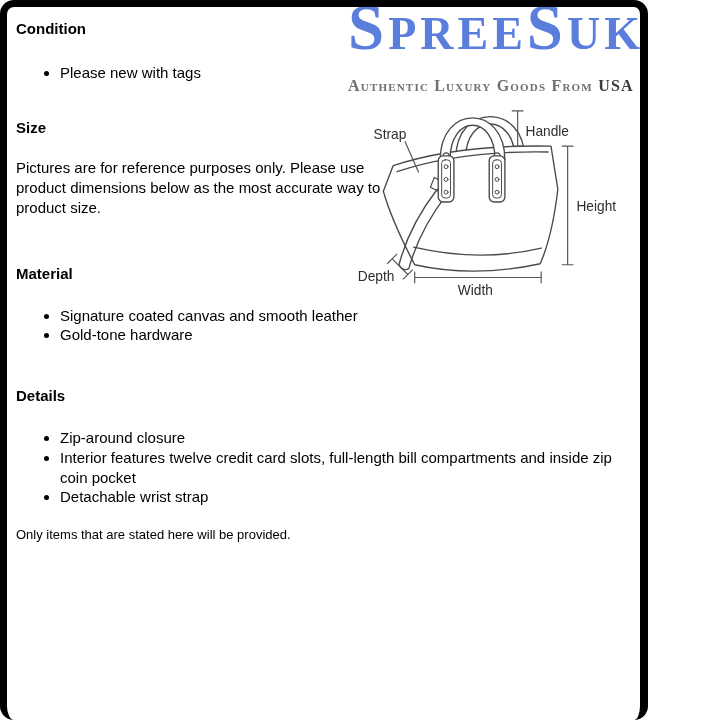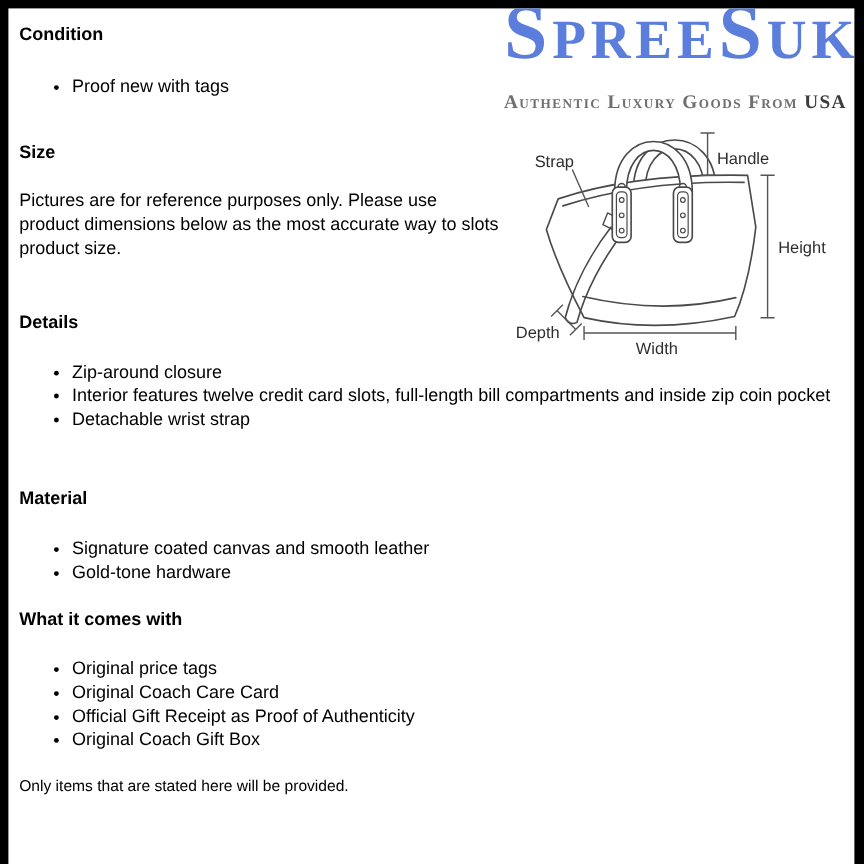--- a/index.html
+++ b/index.html
@@ -1,20 +1,20 @@
 <!DOCTYPE html>
 <html><head>
 <meta charset="utf-8">
 <style>
   html, body { margin: 0; padding: 0; background: #fff; }
   .page {
-    width: 720px; height: 720px; box-sizing: border-box;
+    width: 648px; height: 720px; box-sizing: border-box;
     border-top: 7px solid #000; border-left: 7px solid #000; border-right: 8px solid #000;
     background: #fff; overflow: hidden; position: relative;
-    font-family: "Liberation Sans", "DejaVu Sans", sans-serif; color: #000;
+    font-family: "Liberation Sans", "DejaVu Sans", sans-serif; color: #000; border-radius: 14px;
   }
   .content { position: relative; height: 100%; box-sizing: border-box; padding: 13px 10px 0 9px; }
   .left-top { width: 402px; }
   h3.sec-h { font-size: 15px; line-height: 17px; font-weight: 700; margin: 0; }
   ul.blist { margin: 0; padding: 0 0 0 44px; list-style: disc; }
   ul.blist li { font-size: 15px; line-height: 19.7px; }
   .size-note { font-size: 15px; line-height: 20px; margin: 0; width: 400px; }
   #sec-condition h3 { margin-bottom: 26px; }
   #sec-size h3 { margin-top: 36px; margin-bottom: 22px; }
   #sec-size ul { margin-top: 21px; }
@@ -50,21 +50,21 @@
 </head>
 <body>
 
 <div class="page">
   <div class="content">
 
     <div class="left-top">
       <section id="sec-condition">
         <h3 class="sec-h">Condition</h3>
         <ul class="blist">
-          <li>Proof new with tags</li>
+          <li>Please new with tags</li>
         </ul>
       </section>
 
       <section id="sec-size">
         <h3 class="sec-h">Size</h3>
         <p class="size-note">Pictures are for reference purposes only. Please use product dimensions below as the most accurate way to slots product size.</p>
       </section>
     </div>
 
     <div class="right-col">
@@ -113,43 +113,34 @@
           <path d="M 41,161 L 57,177 M 36,166 L 46,156 M 52,182 L 62,172"></path>
         </g>
         <text x="22" y="39">Strap</text>
         <text x="177" y="36">Handle</text>
         <text x="229" y="112">Height</text>
         <text x="6" y="184">Depth</text>
         <text x="108" y="198">Width</text>
       </svg>
     </div>
 
+    <section id="sec-material">
+      <h3 class="sec-h">Material</h3>
+      <ul class="blist">
+        <li>Signature coated canvas and smooth leather</li>
+        <li>Gold-tone hardware</li>
+      </ul>
+    </section>
+
     <section id="sec-details">
       <h3 class="sec-h">Details</h3>
       <ul class="blist">
         <li>Zip-around closure</li>
         <li>Interior features twelve credit card slots, full-length bill compartments and inside zip coin pocket</li>
         <li>Detachable wrist strap</li>
       </ul>
     </section>
 
-    <section id="sec-material">
-      <h3 class="sec-h">Material</h3>
-      <ul class="blist">
-        <li>Signature coated canvas and smooth leather</li>
-        <li>Gold-tone hardware</li>
-      </ul>
-    </section>
-
-    <section id="sec-included">
-      <h3 class="sec-h">What it comes with</h3>
-      <ul class="blist">
-        <li>Original price tags</li>
-        <li>Original Coach Care Card</li>
-        <li>Official Gift Receipt as Proof of Authenticity</li>
-        <li>Original Coach Gift Box</li>
-      </ul>
-    </section>
 
     <p class="footer-note">Only items that are stated here will be provided.</p>
 
   </div>
 </div>
 
 </body></html>

